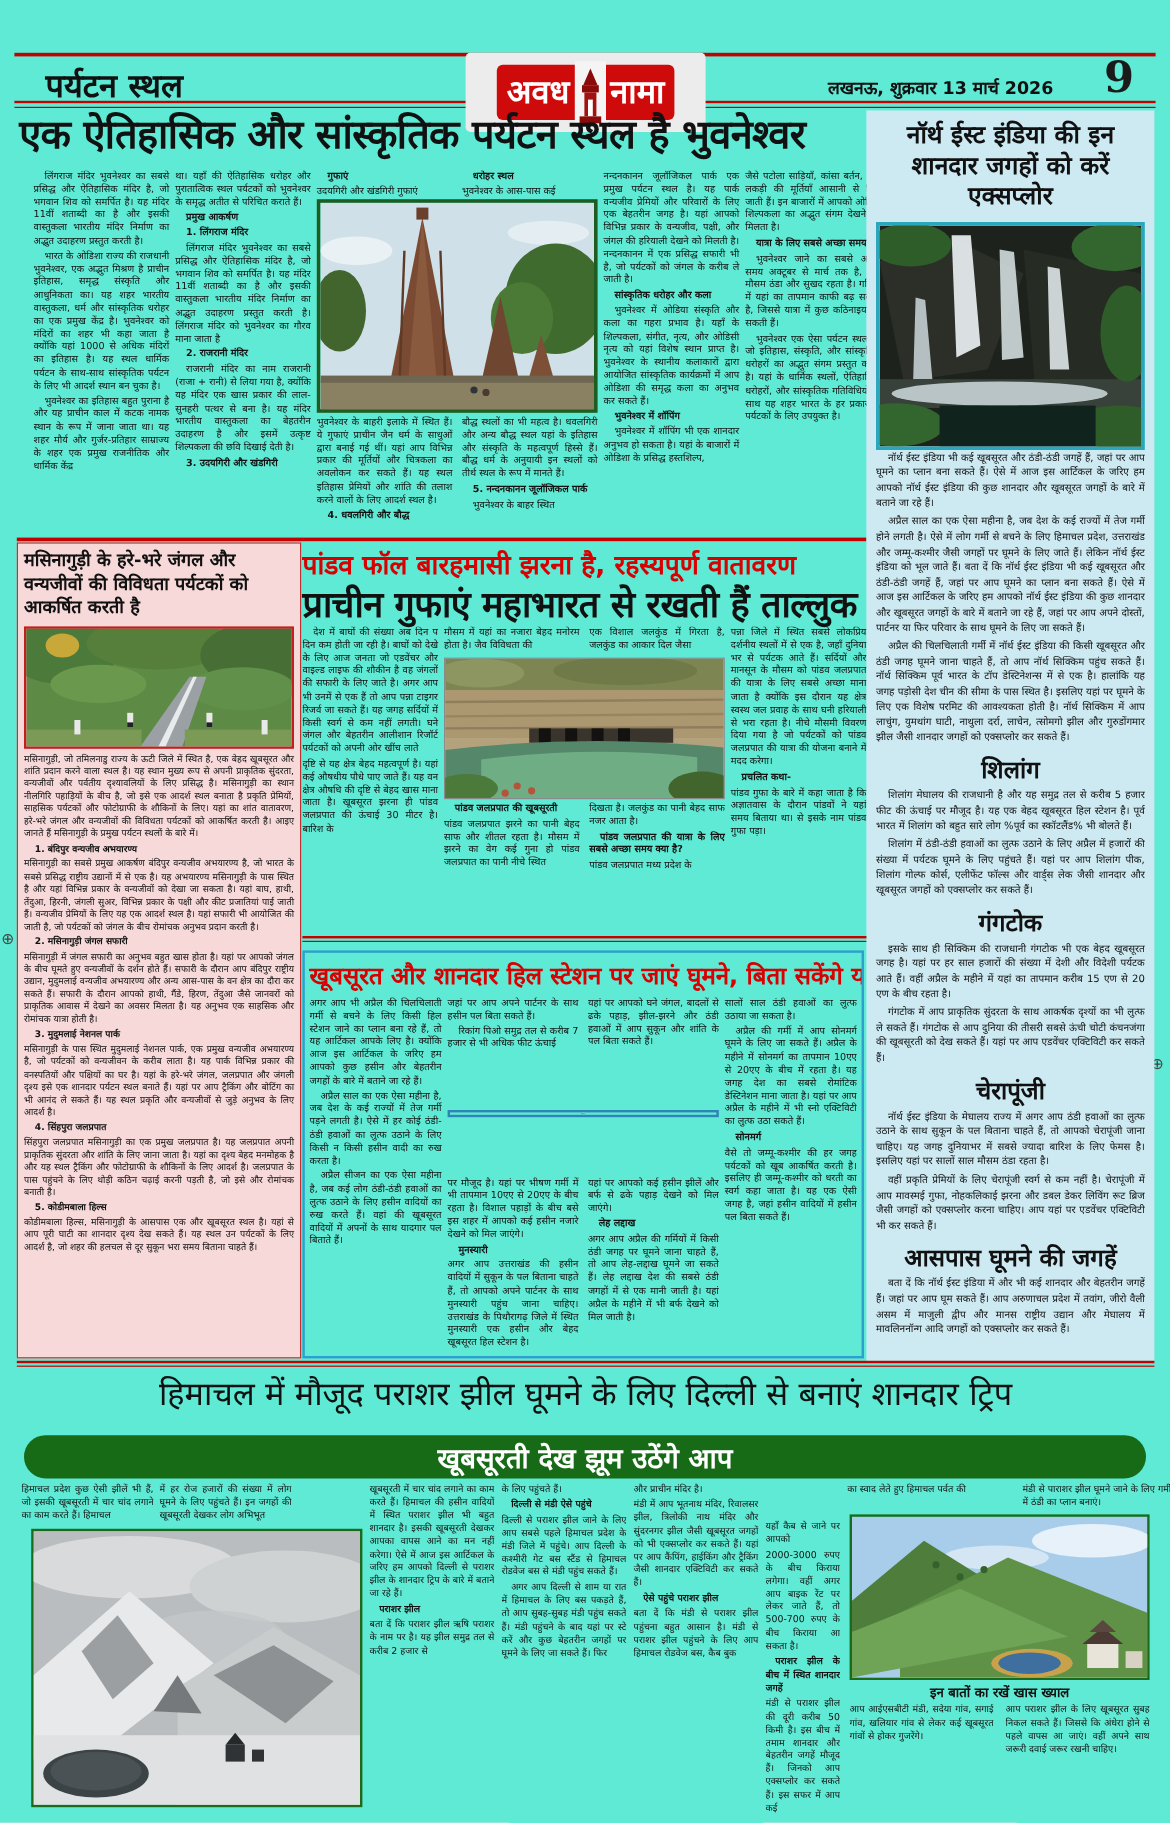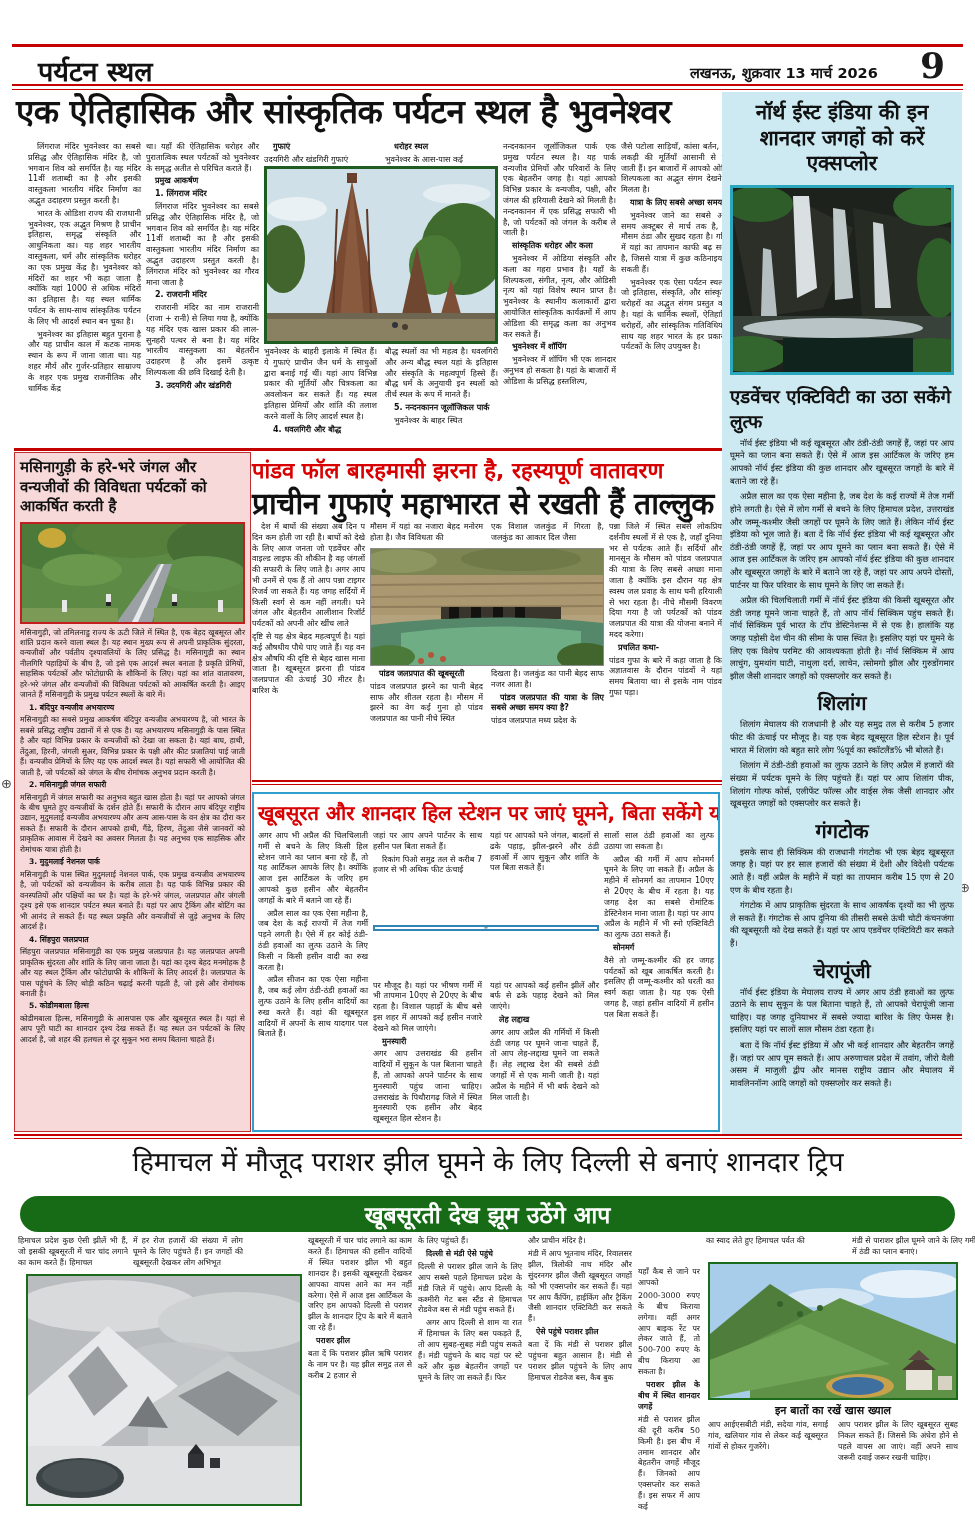--- a/index.html
+++ b/index.html
@@ -1,16 +1,16 @@
 <!DOCTYPE html>
 <html><head>
 <meta charset="utf-8">
 <style>
   html,body{margin:0;padding:0;background:#e9e9e9;}
-  #page{position:relative;width:975px;height:1519px;background:#ffffff;margin:0 auto;
+  #page{position:relative;width:975px;height:1519px;background:#5eead4;margin:0 auto;
         font-family:"DejaVu Sans","Liberation Sans",sans-serif;color:#111;overflow:hidden;}
   .abs{position:absolute;}
   .rule{background:#c40000;}
   
   .section-title{left:38px;top:52px;font-size:27px;font-weight:bold;letter-spacing:0;}
   .masthead{left:388px;top:44px;width:200px;height:66px;background:#ececec;border-radius:4px;
             display:flex;align-items:center;justify-content:center;}
   .masthead-inner{background:#cf0a0a;border-radius:5px;height:46px;display:flex;align-items:center;
             padding:0 8px;gap:4px;}
   .masthead-inner .mword{color:#fff;font-size:27px;font-weight:bold;line-height:1;}
@@ -72,20 +72,35 @@
 </head>
 <body>
 
 <div id="page">
 
   <div class="abs rule" style="left:12px;top:44px;width:951px;height:3px;"></div>
   <div class="abs rule" style="left:12px;top:84px;width:951px;height:2px;"></div>
   <div class="abs rule" style="left:12px;top:89px;width:951px;height:1px;"></div>
 
   <div class="abs section-title">पर्यटन स्थल</div>
+  <div class="abs masthead">
+    <div class="masthead-inner">
+      <span class="mword">अवध</span>
+      <span class="mtemple">
+        <svg width="22" height="46" viewBox="0 0 22 46">
+            <polygon points="11,0 17,14 5,14" fill="#8b0b0b"></polygon>
+            <rect x="4" y="14" width="14" height="6" fill="#8b0b0b"></rect>
+            <rect x="6" y="20" width="10" height="20" fill="#a31212"></rect>
+            <rect x="9" y="26" width="4" height="14" fill="#fff"></rect>
+            <rect x="2" y="40" width="18" height="6" fill="#8b0b0b"></rect>
+          </svg>
+      </span>
+      <span class="mword">नामा</span>
+    </div>
+  </div>
   <div class="abs dateline">लखनऊ, शुक्रवार 13 मार्च 2026</div>
   <div class="abs pagenum">9</div>
 
   <div class="abs cropmark" style="left:1px;top:776px;">⊕</div>
   <div class="abs cropmark" style="left:959px;top:880px;">⊕</div>
 
   <div class="abs bhu-headline">एक ऐतिहासिक और सांस्कृतिक पर्यटन स्थल है भुवनेश्वर</div>
   <div class="abs bhu-cols">
     <div class="col w113">
       <p>लिंगराज मंदिर भुवनेश्वर का सबसे प्रसिद्ध और ऐतिहासिक मंदिर है, जो भगवान शिव को समर्पित है। यह मंदिर 11वीं शताब्दी का है और इसकी वास्तुकला भारतीय मंदिर निर्माण का अद्भुत उदाहरण प्रस्तुत करती है।</p>
@@ -172,32 +187,33 @@
       <polygon points="30,60 38,62 44,128 28,128" fill="#d8e2e6" opacity="0.8"></polygon>
       <rect x="0" y="128" width="218" height="24" fill="#39423a"></rect>
       <ellipse cx="100" cy="140" rx="90" ry="10" fill="#cfdade" opacity="0.85"></ellipse>
       <ellipse cx="26" cy="16" rx="34" ry="18" fill="#2e5d2a"></ellipse>
       <ellipse cx="196" cy="18" rx="36" ry="20" fill="#33652e"></ellipse>
       <ellipse cx="206" cy="90" rx="22" ry="40" fill="#2e5d2a"></ellipse>
       <ellipse cx="14" cy="166" rx="40" ry="18" fill="#33652e"></ellipse>
       <ellipse cx="200" cy="168" rx="44" ry="18" fill="#2e5d2a"></ellipse>
       <rect x="50" y="150" width="130" height="34" fill="#11231d"></rect>
     </svg>
-    <div class="sb-sub">एडवेंचर एक्टिविटी का उठा सकेंगे लुत्फ</div>
     <p>नॉर्थ ईस्ट इंडिया भी कई खूबसूरत और ठंडी-ठंडी जगहें हैं, जहां पर आप घूमने का प्लान बना सकते हैं। ऐसे में आज इस आर्टिकल के जरिए हम आपको नॉर्थ ईस्ट इंडिया की कुछ शानदार और खूबसूरत जगहों के बारे में बताने जा रहे हैं।</p>
     <p>अप्रैल साल का एक ऐसा महीना है, जब देश के कई राज्यों में तेज गर्मी होने लगती है। ऐसे में लोग गर्मी से बचने के लिए हिमाचल प्रदेश, उत्तराखंड और जम्मू-कश्मीर जैसी जगहों पर घूमने के लिए जाते हैं। लेकिन नॉर्थ ईस्ट इंडिया को भूल जाते हैं। बता दें कि नॉर्थ ईस्ट इंडिया भी कई खूबसूरत और ठंडी-ठंडी जगहें हैं, जहां पर आप घूमने का प्लान बना सकते हैं। ऐसे में आज इस आर्टिकल के जरिए हम आपको नॉर्थ ईस्ट इंडिया की कुछ शानदार और खूबसूरत जगहों के बारे में बताने जा रहे हैं, जहां पर आप अपने दोस्तों, पार्टनर या फिर परिवार के साथ घूमने के लिए जा सकते हैं।</p>
     <p>अप्रैल की चिलचिलाती गर्मी में नॉर्थ ईस्ट इंडिया की किसी खूबसूरत और ठंडी जगह घूमने जाना चाहते हैं, तो आप नॉर्थ सिक्किम पहुंच सकते हैं। नॉर्थ सिक्किम पूर्व भारत के टॉप डेस्टिनेशन्स में से एक है। हालांकि यह जगह पड़ोसी देश चीन की सीमा के पास स्थित है। इसलिए यहां पर घूमने के लिए एक विशेष परमिट की आवश्यकता होती है। नॉर्थ सिक्किम में आप लाचुंग, युमथांग घाटी, नाथुला दर्रा, लाचेन, त्सोमगो झील और गुरुडोंगमार झील जैसी शानदार जगहों को एक्सप्लोर कर सकते हैं।</p>
     <div class="sb-h2">शिलांग</div>
     <p>शिलांग मेघालय की राजधानी है और यह समुद्र तल से करीब 5 हजार फीट की ऊंचाई पर मौजूद है। यह एक बेहद खूबसूरत हिल स्टेशन है। पूर्व भारत में शिलांग को बहुत सारे लोग %पूर्व का स्कॉटलैंड% भी बोलते हैं।</p>
     <p>शिलांग में ठंडी-ठंडी हवाओं का लुत्फ उठाने के लिए अप्रैल में हजारों की संख्या में पर्यटक घूमने के लिए पहुंचते हैं। यहां पर आप शिलांग पीक, शिलांग गोल्फ कोर्स, एलीफेंट फॉल्स और वार्ड्स लेक जैसी शानदार और खूबसूरत जगहों को एक्सप्लोर कर सकते हैं।</p>
     <div class="sb-h2">गंगटोक</div>
     <p>इसके साथ ही सिक्किम की राजधानी गंगटोक भी एक बेहद खूबसूरत जगह है। यहां पर हर साल हजारों की संख्या में देशी और विदेशी पर्यटक आते हैं। वहीं अप्रैल के महीने में यहां का तापमान करीब 15 एण से 20 एण के बीच रहता है।</p>
     <p>गंगटोक में आप प्राकृतिक सुंदरता के साथ आकर्षक दृश्यों का भी लुत्फ ले सकते हैं। गंगटोक से आप दुनिया की तीसरी सबसे ऊंची चोटी कंचनजंगा की खूबसूरती को देख सकते हैं। यहां पर आप एडवेंचर एक्टिविटी कर सकते हैं।</p>
     <div class="sb-h2">चेरापूंजी</div>
     <p>नॉर्थ ईस्ट इंडिया के मेघालय राज्य में अगर आप ठंडी हवाओं का लुत्फ उठाने के साथ सुकून के पल बिताना चाहते हैं, तो आपको चेरापूंजी जाना चाहिए। यह जगह दुनियाभर में सबसे ज्यादा बारिश के लिए फेमस है। इसलिए यहां पर सालों साल मौसम ठंडा रहता है।</p>
+    <p>वहीं प्रकृति प्रेमियों के लिए चेरापूंजी स्वर्ग से कम नहीं है। चेरापूंजी में आप मावस्मई गुफा, नोहकलिकाई झरना और डबल डेकर लिविंग रूट ब्रिज जैसी जगहों को एक्सप्लोर करना चाहिए। आप यहां पर एडवेंचर एक्टिविटी भी कर सकते हैं।</p>
+    <div class="sb-h2">आसपास घूमने की जगहें</div>
     <p>बता दें कि नॉर्थ ईस्ट इंडिया में और भी कई शानदार और बेहतरीन जगहें हैं। जहां पर आप घूम सकते हैं। आप अरुणाचल प्रदेश में तवांग, जीरो वैली असम में माजुली द्वीप और मानस राष्ट्रीय उद्यान और मेघालय में मावलिननॉन्ग आदि जगहों को एक्सप्लोर कर सकते हैं।</p>
   </div>
 
   <div class="abs masin">
     <div class="masin-headline">मसिनागुड़ी के हरे-भरे जंगल और वन्यजीवों की विविधता पर्यटकों को आकर्षित करती है</div>
     <svg class="photo frame-red" width="221" height="98" viewBox="0 0 221 98">
       <rect width="221" height="98" fill="#5d8a44"></rect>
       <ellipse cx="30" cy="20" rx="46" ry="26" fill="#4c7a3a"></ellipse>
       <ellipse cx="110" cy="12" rx="60" ry="22" fill="#557f3b"></ellipse>
       <ellipse cx="195" cy="22" rx="50" ry="28" fill="#476f35"></ellipse>

